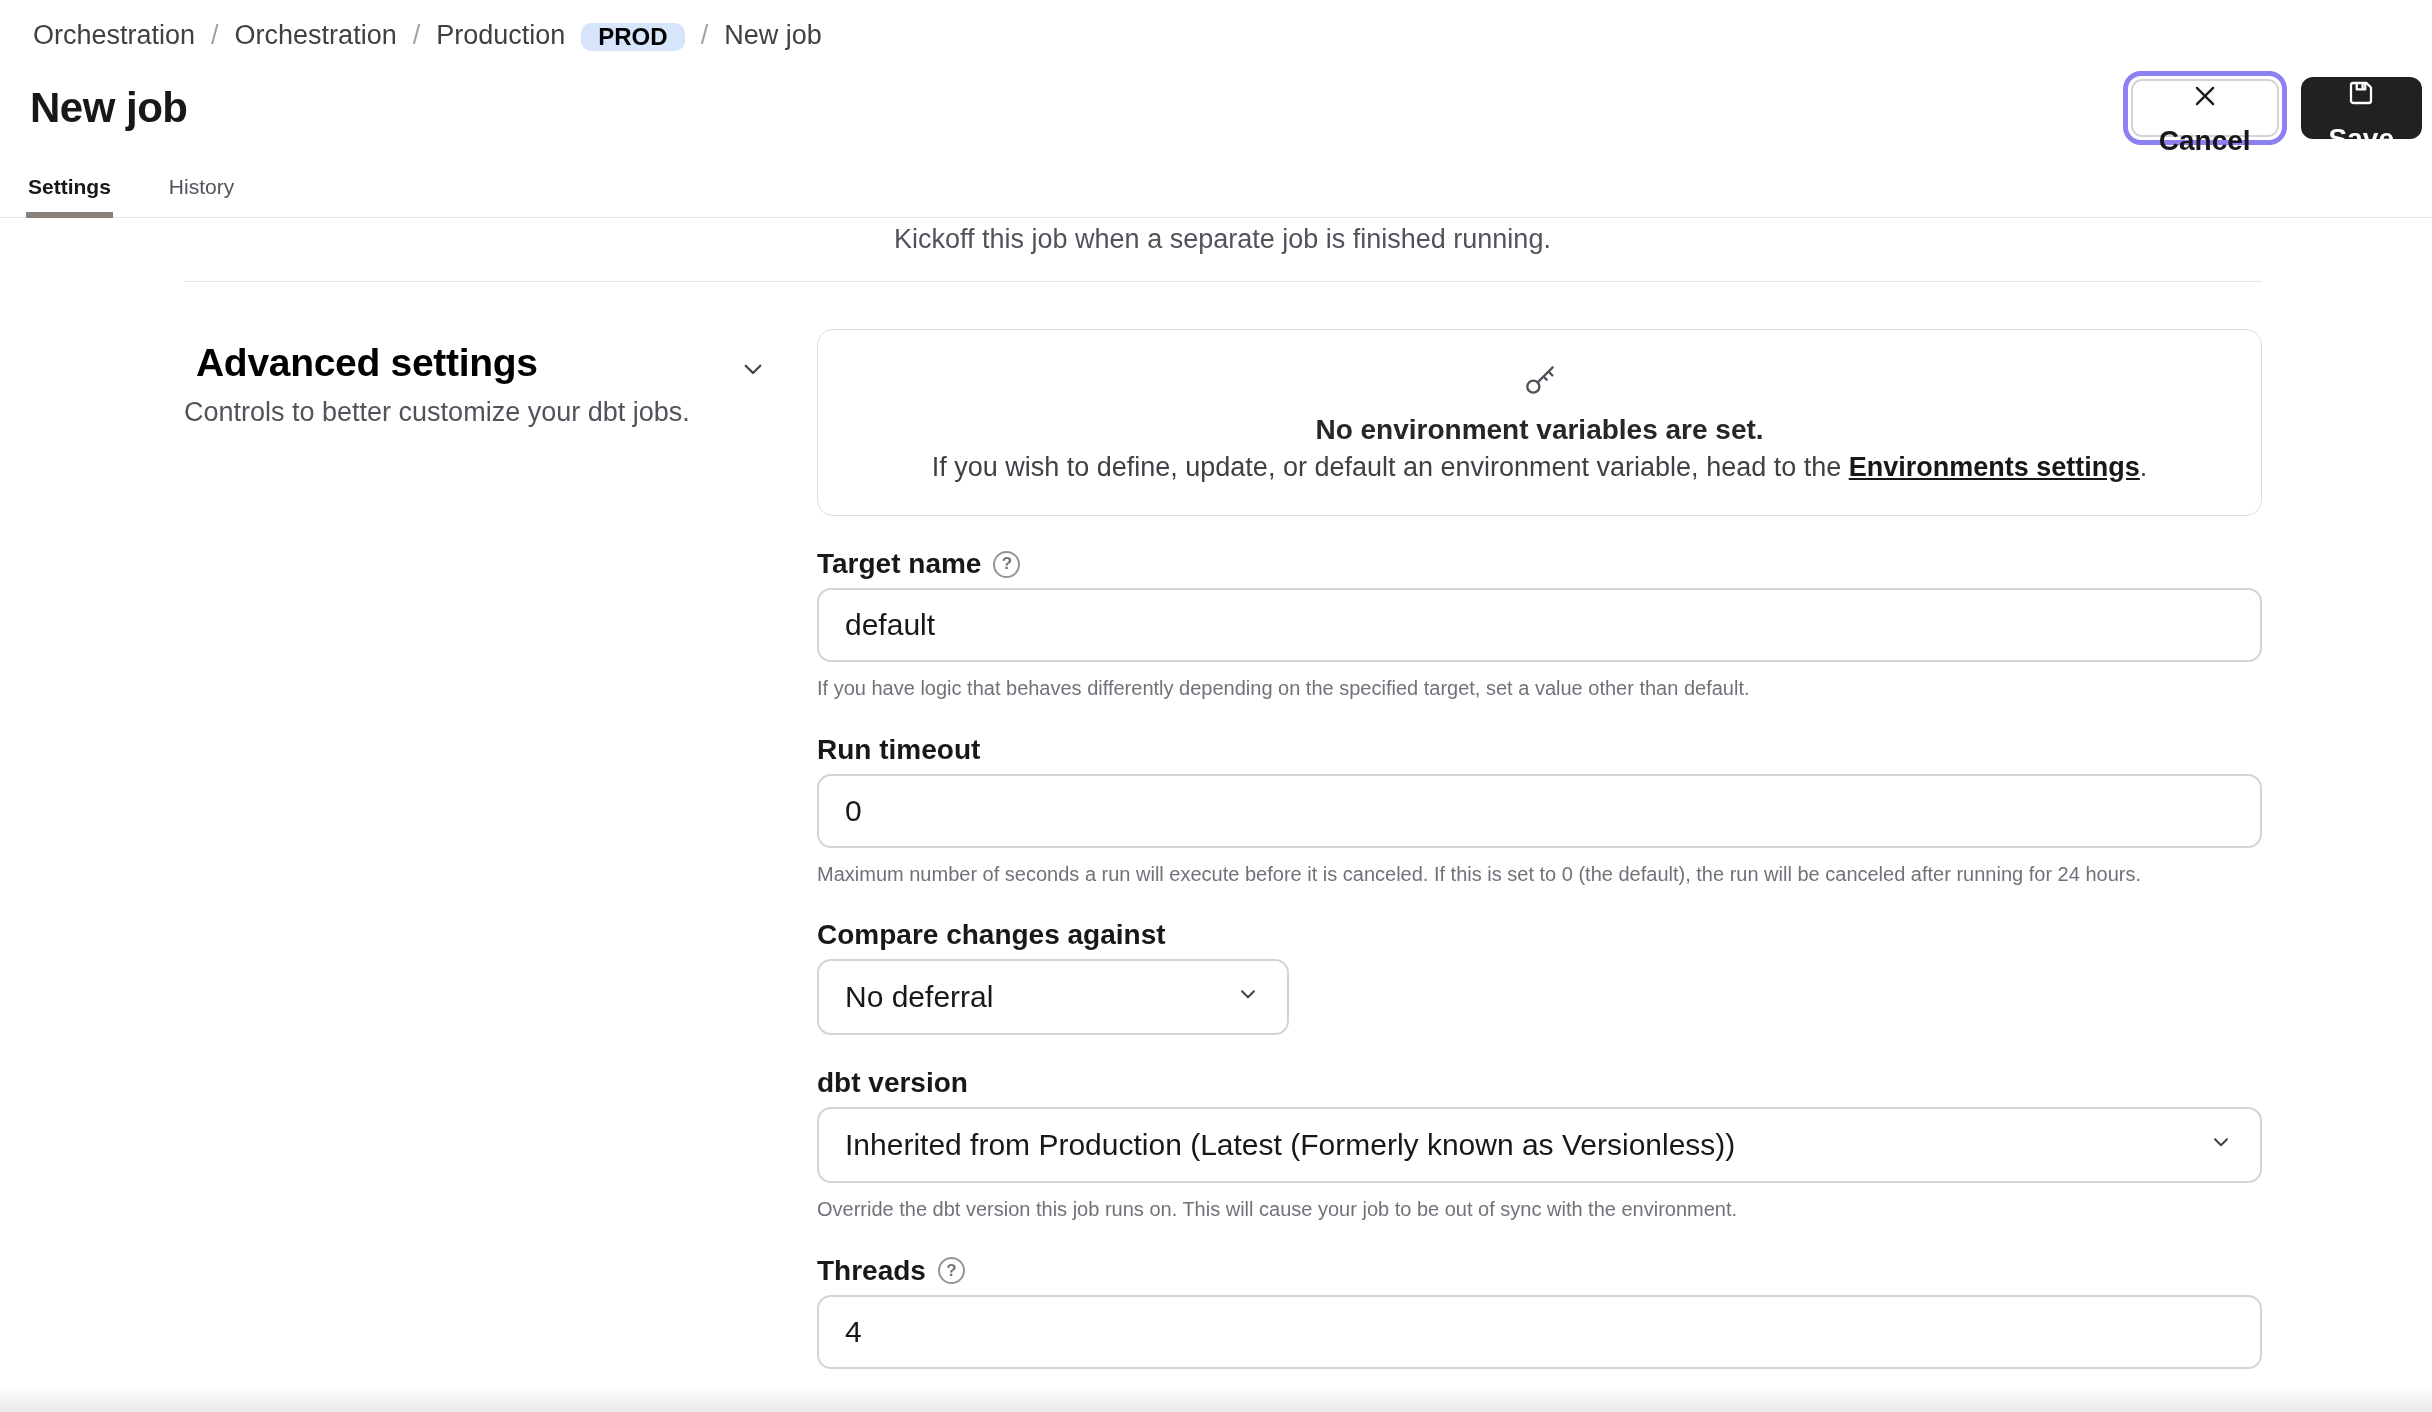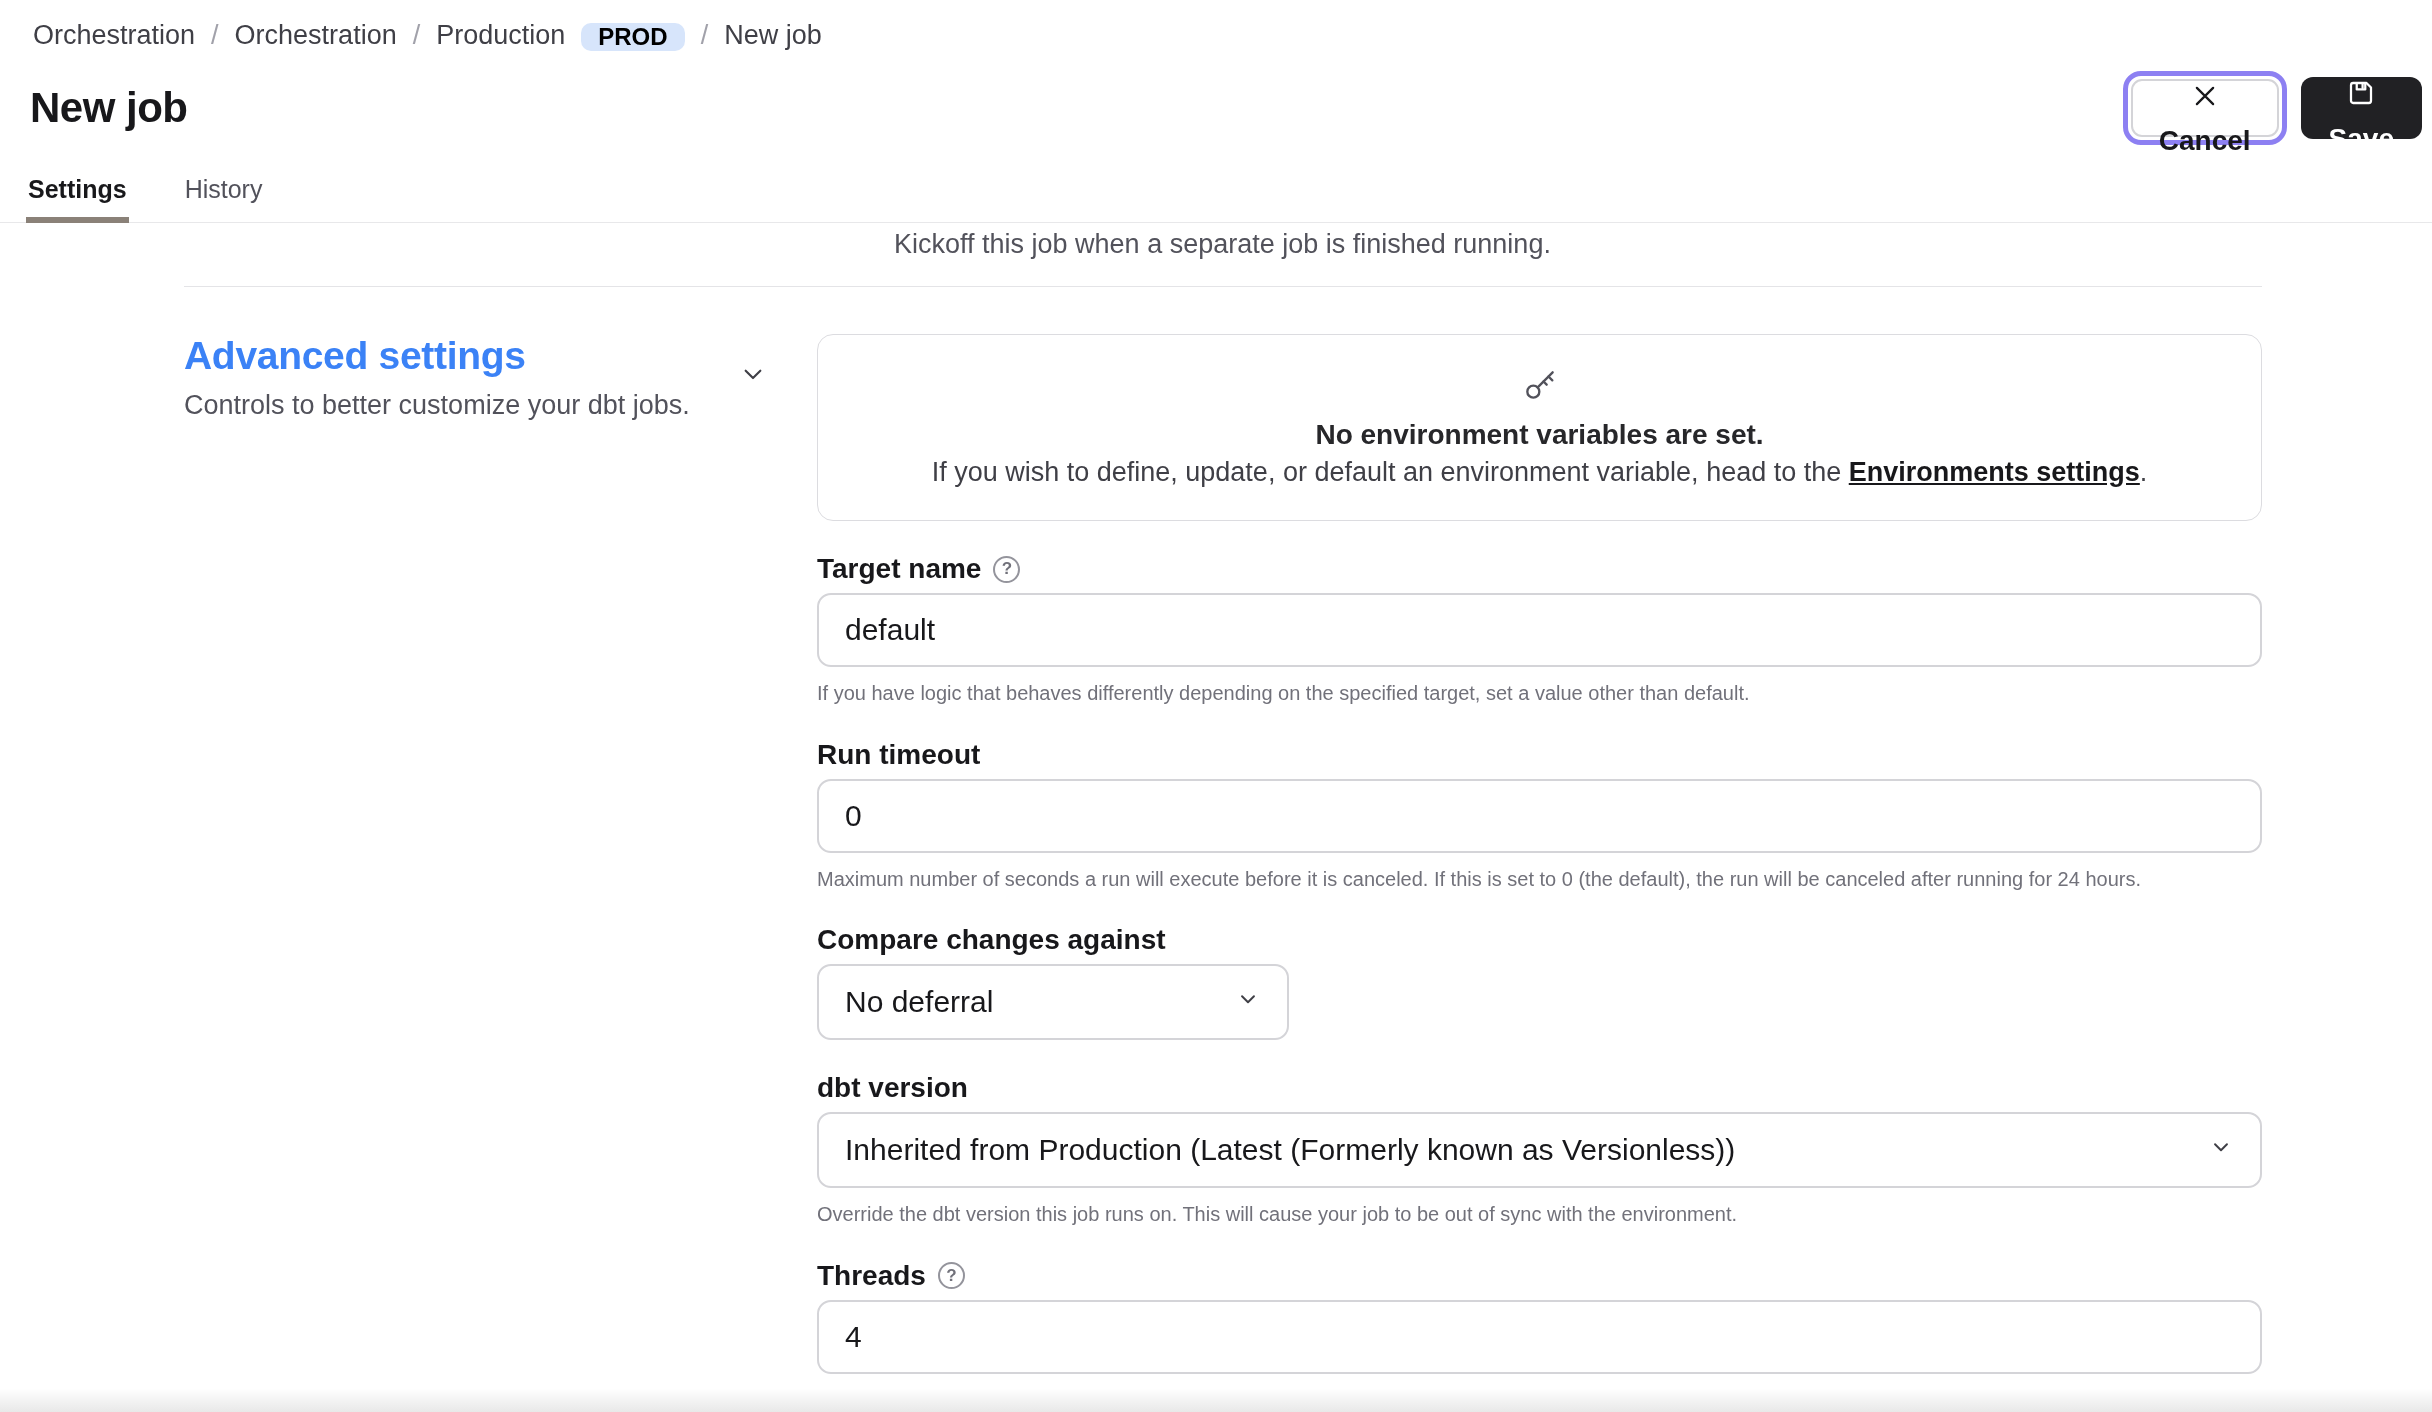--- a/index.html
+++ b/index.html
@@ -42,34 +42,34 @@
     background: #212124; color: #ffffff; border: none;
     border-radius: 12px; height: 62px; padding: 0 28px;
   }
   .btn svg { display: block; }
 
   
   .tabbar {
     display: flex; gap: 54px; padding: 30px 0 0 26px;
     border-bottom: 1px solid #e8e8ea;
   }
-  .tab { font-size: 25px; color: #52525b; padding: 0 2px 18px; position: relative; cursor: pointer; }
+  .tab { font-size: 21px; color: #52525b; padding: 0 2px 18px; position: relative; cursor: pointer; }
   .tab.active { color: #18181b; font-weight: 700; }
   .tab.active::after {
     content: ""; position: absolute; left: 0; right: 0; bottom: -1px;
     height: 6px; background: #8a8178;
   }
 
   
   .trigger-note { margin: 6px 0 0 894px; font-size: 27px; color: #52525b; }
   .divider { height: 1px; background: #e4e4e7; margin: 26px 170px 0 184px; }
 
   .section { display: flex; padding: 47px 170px 0 184px; }
   .section-left { width: 633px; flex: none; position: relative; }
-  h2.section-title { margin: 0; font-size: 39px; font-weight: 700; letter-spacing: -0.3px; color: #3b82f6; }
+  h2.section-title { margin: 12px; font-size: 39px; font-weight: 700; letter-spacing: -0.3px; color: #000000; }
   .section-sub { margin: 12px 0 0 0; font-size: 27px; color: #52525b; }
   .collapse-toggle { position: absolute; top: 24px; right: 48px; color: #3f3f46; cursor: pointer; }
   .section-right { flex: 1; min-width: 0; }
 
   .env-panel {
     border: 1px solid #dcdce0; border-radius: 16px; text-align: center;
     padding: 30px 16px 32px;
   }
   .key-wrap { display: inline-block; color: #52525b; }
   .env-line1 { margin: 10px 0 0 0; font-size: 28px; font-weight: 600; color: #27272a; }

